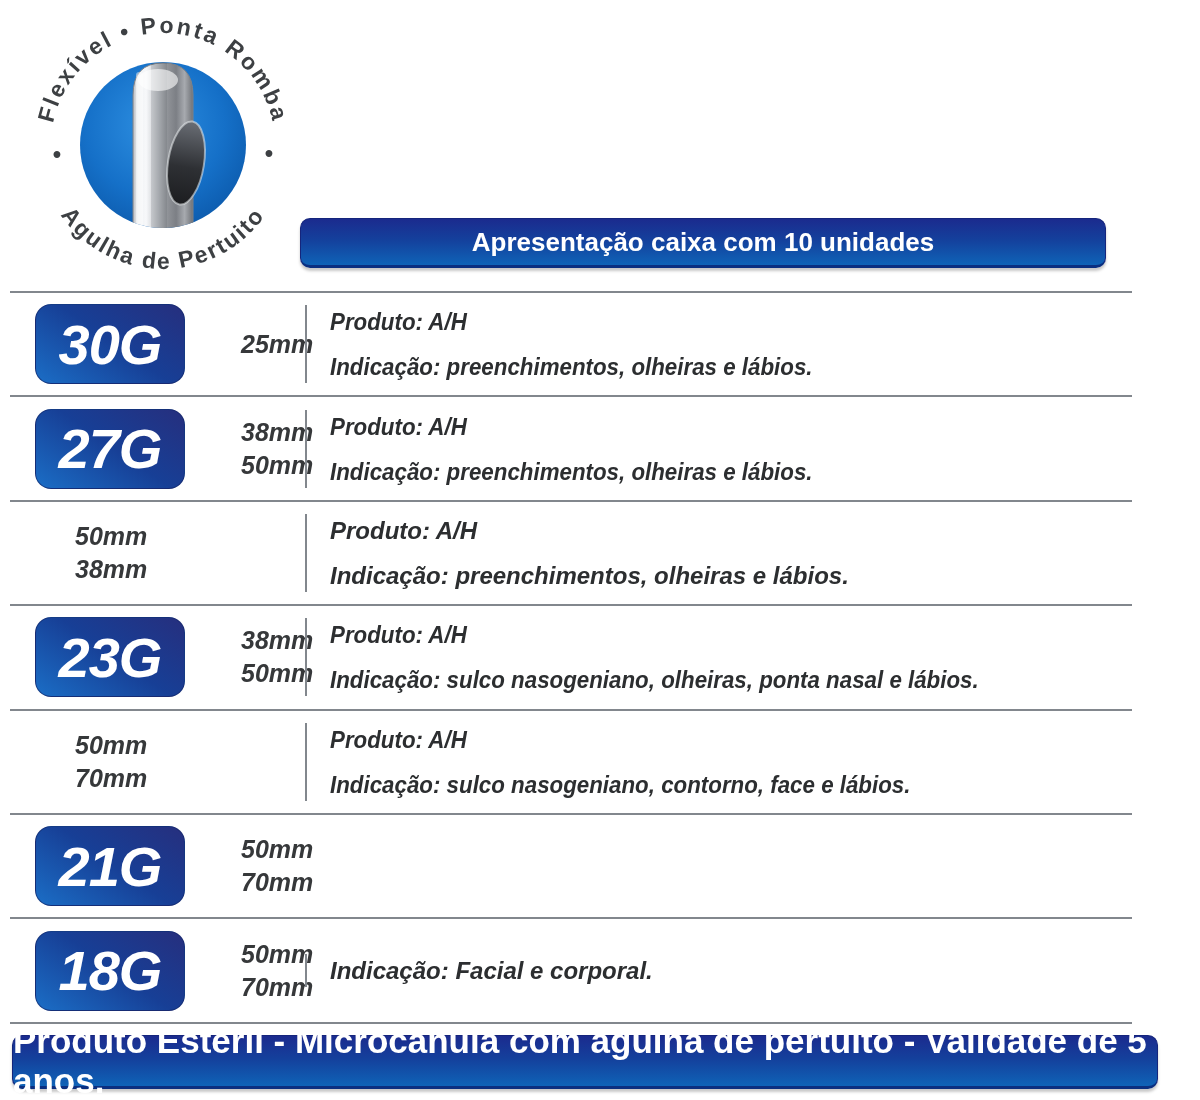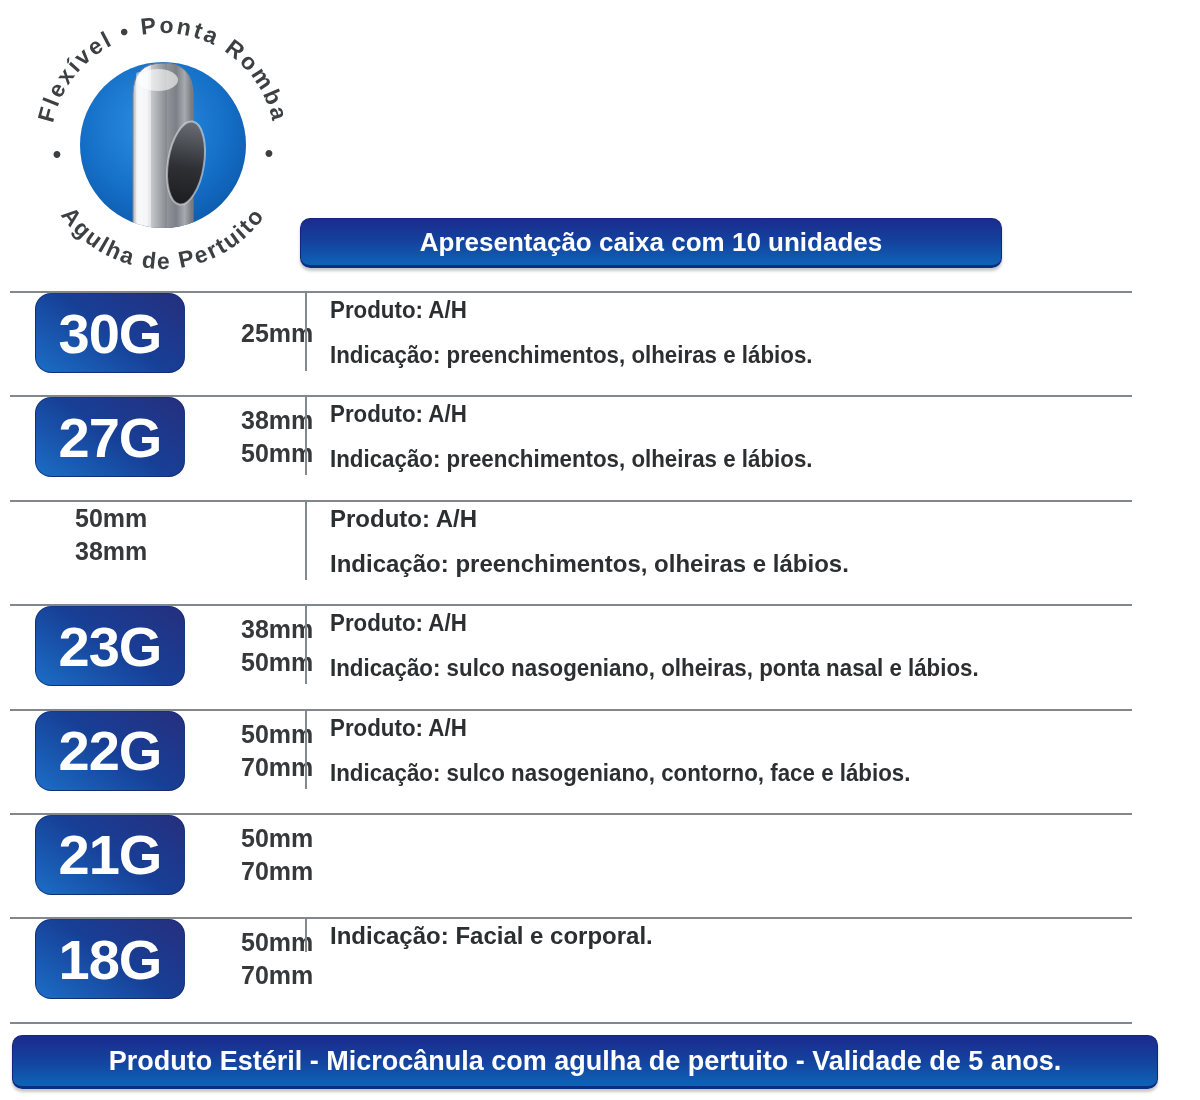--- a/index.html
+++ b/index.html
@@ -25,31 +25,32 @@
     position:absolute;
     display:flex;align-items:center;justify-content:center;
     background:linear-gradient(180deg,#1b2b8e 0%,#14409c 45%,#0f63b7 100%);
     border:1px solid #15257c;
     border-bottom:3px solid #0b2f80;
     border-radius:10px;
     box-shadow:0 3px 3px rgba(0,0,0,.22);
     color:#ffffff;font-weight:bold;
     box-sizing:border-box;
   }
-  .banner-top{left:300px;top:218px;width:702px;height:50px;font-size:26px;}
-  .banner-bottom{left:12px;top:1035px;width:1146px;height:54px;font-size:27px;}
+  .banner-top{left:300px;top:218px;width:806px;height:50px;font-size:26px;}
+  .banner-bottom{left:12px;top:1035px;width:1146px;height:54px;font-size:35px;}
   
   .table{
     position:absolute;left:10px;top:291px;width:1122px;
     border-top:2px solid #82878d;
   }
   .row{
-    display:flex;align-items:flex-start;
+    display:flex;align-items:center;
     height:102.4px;
     border-bottom:2px solid #82878d;
+    font-style:italic;
   }
   .gauge-cell{
     width:295px;box-sizing:border-box;
     display:flex;align-items:center;
     padding-left:25px;gap:16px;
   }
   .badge{
     width:150px;height:80px;flex:0 0 150px;
     display:flex;align-items:center;justify-content:center;
     border-radius:16px;
@@ -184,21 +185,20 @@
         </div>
       </div>
       <div class="desc-cell cond">
         <div class="line"><span>Produto:</span> <span>A/H</span></div>
         <div class="line"><span>Indicação:</span> <span>sulco nasogeniano, olheiras, ponta nasal e lábios.</span></div>
       </div>
     </div>
 
     <div class="row">
       <div class="gauge-cell">
-        <div class="badge">22G</div>
         <div class="sizes">
           <span>50mm</span>
           <span>70mm</span>
         </div>
       </div>
       <div class="desc-cell cond">
         <div class="line"><span>Produto:</span> <span>A/H</span></div>
         <div class="line"><span>Indicação:</span> <span>sulco nasogeniano, contorno, face e lábios.</span></div>
       </div>
     </div>

